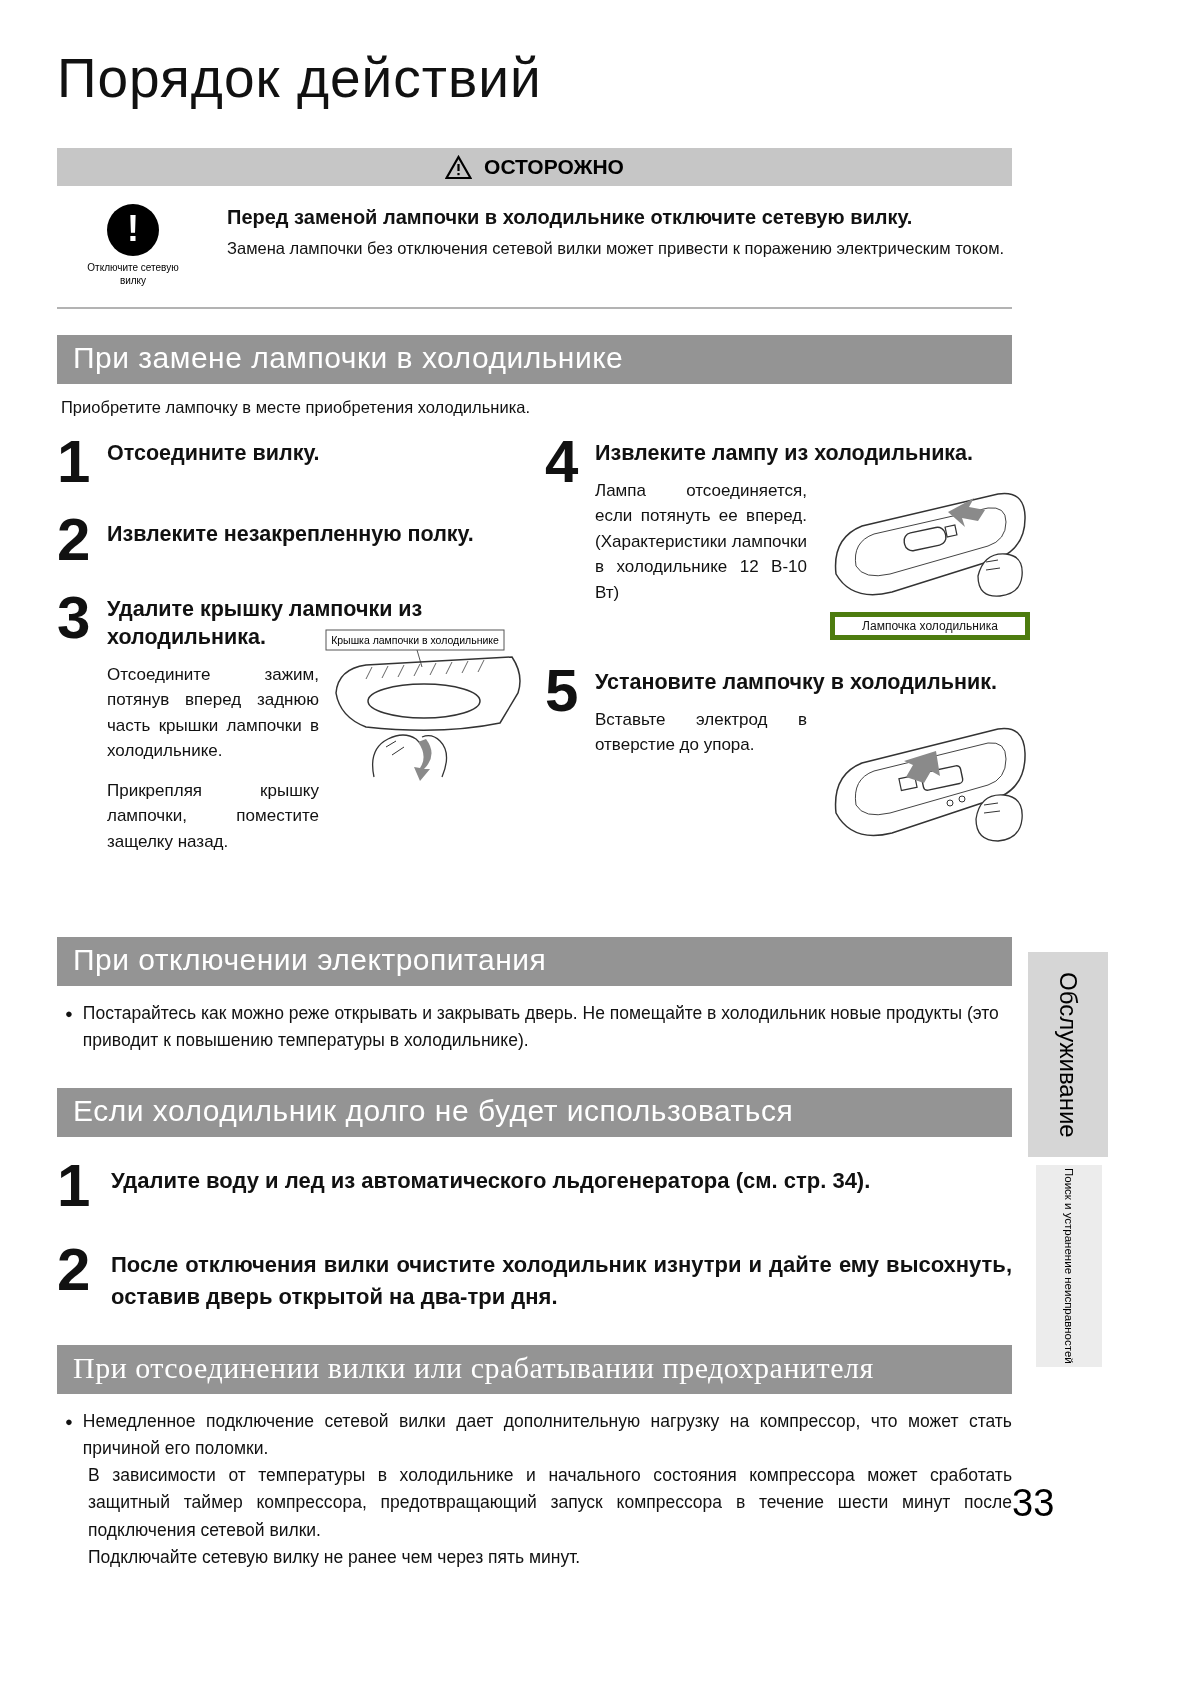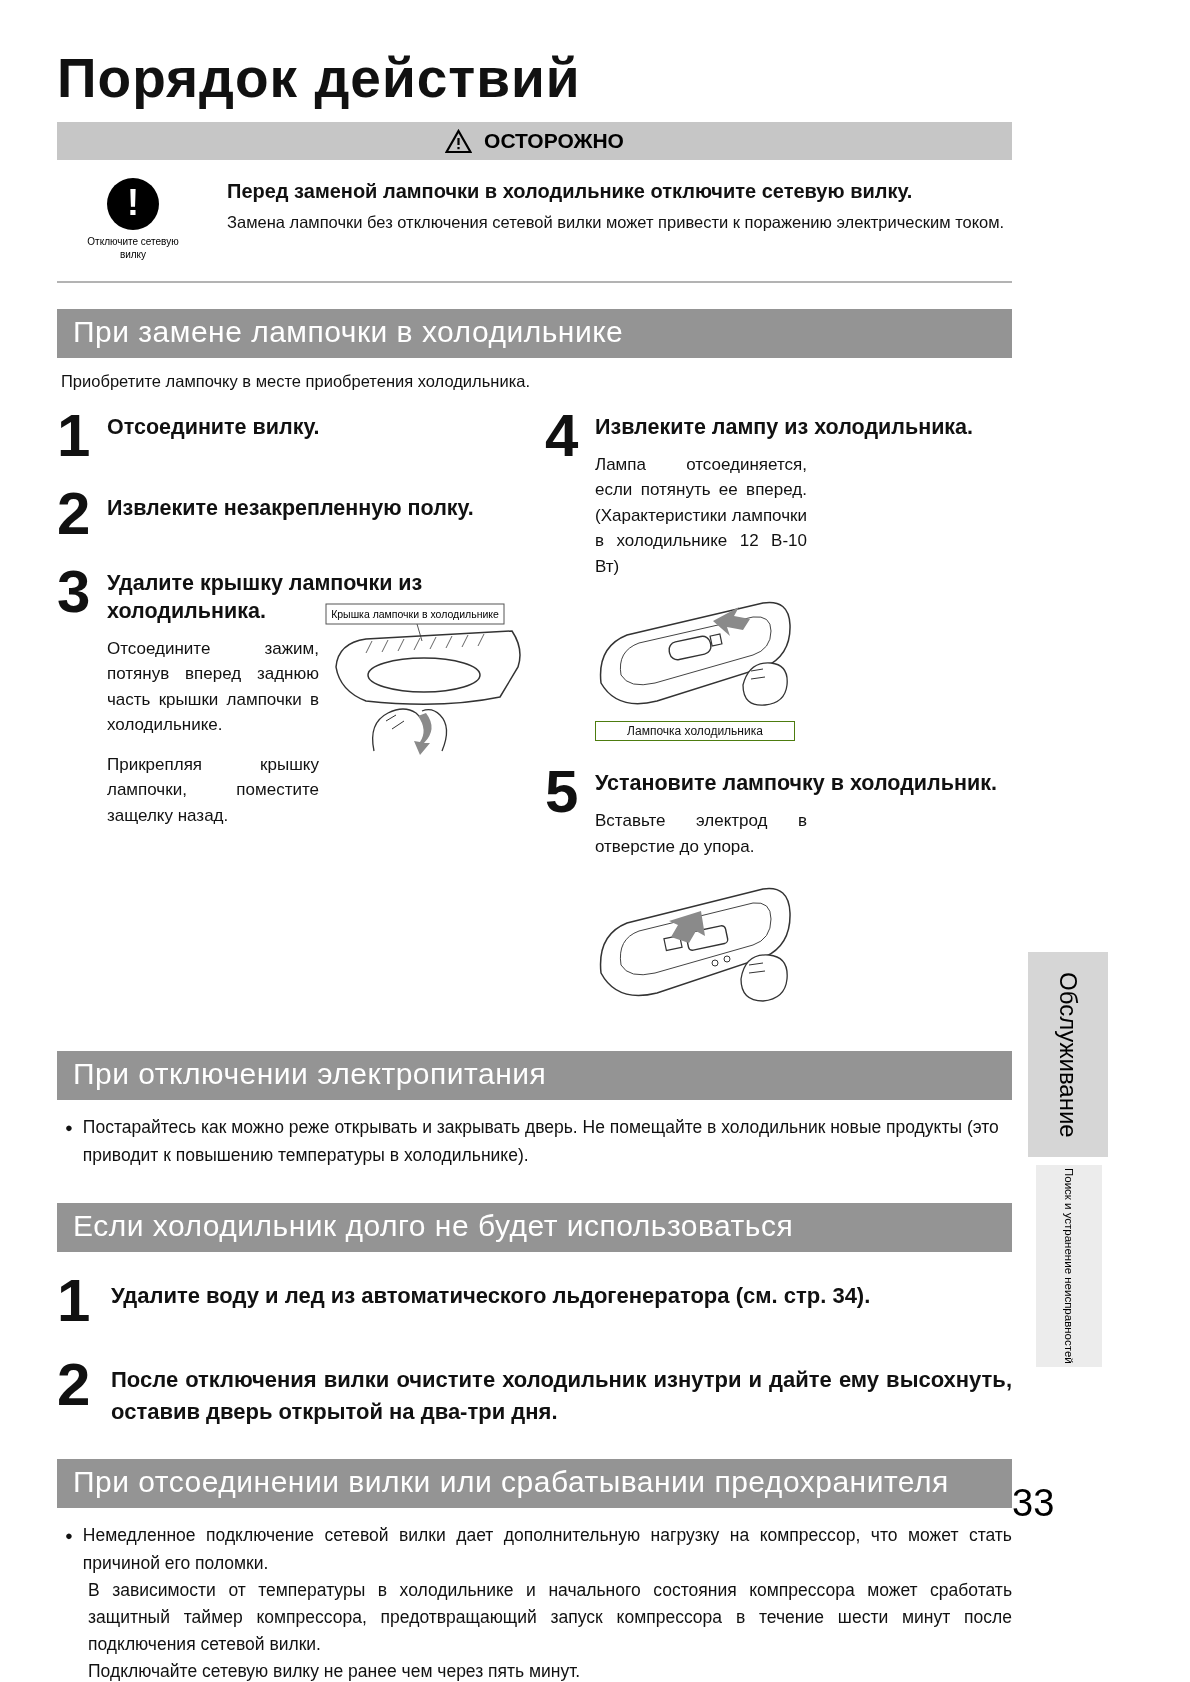--- a/index.html
+++ b/index.html
@@ -4,21 +4,21 @@
 <style>
   * { margin:0; padding:0; box-sizing:border-box; }
   html,body { background:#fff; }
   body {
     width:1190px; height:1682px;
     font-family:"Liberation Sans", sans-serif;
     color:#111; position:relative; overflow:hidden;
   }
   .content { position:absolute; left:57px; top:46px; width:955px; }
 
-  .page-title { font-size:55px; font-weight:bold; letter-spacing:1px; margin-bottom:12px; }
+  .page-title { font-size:55px; font-weight:normal; letter-spacing:1px; margin-bottom:38px; }
 
   
   .warn-wrap { border-bottom:2px solid #b3b3b3; padding-bottom:16px; margin-bottom:6px; }
   .warn-header {
     background:#c6c6c6; height:38px; display:flex; align-items:center; justify-content:center;
     gap:12px; font-size:21px; font-weight:bold; color:#000;
   }
   .warn-body { display:flex; gap:44px; padding:18px 6px 4px 26px; }
   .warn-icon-col { width:100px; flex:none; text-align:center; }
   .warn-circle {
@@ -50,25 +50,25 @@
   .step-body { flex:1; padding-top:5px; }
   .step-title { font-size:21.5px; font-weight:bold; line-height:1.3; }
   .jtext { font-size:17px; line-height:1.5; text-align:justify; }
 
   .step3-body { position:relative; min-height:312px; }
   .step3-title { width:330px; }
   .step3-p1 { width:212px; margin-top:10px; }
   .step3-p2 { width:212px; margin-top:14px; }
   .step3-fig { position:absolute; right:0; top:36px; width:205px; }
 
-  .row { display:flex; gap:8px; margin-top:10px;flex-direction:column; }
+  .row { display:flex; gap:23px; margin-top:10px; }
   .narrow { width:212px; flex:none; }
   .figure { width:200px; flex:none; }
   .fig-label {
-    border:1px solid #4d7c0f; font-size:12px; text-align:center; padding:2px 4px;
+    border:5px solid #4d7c0f; font-size:12px; text-align:center; padding:2px 4px;
     margin-top:4px; background:#fff;
   }
 
   
   .bullet-p { display:flex; font-size:17.5px; line-height:1.55; margin:4px 0 0 8px; }
   .bullet-p::before { content:"●"; font-size:13px; margin:4px 10px 0 0; flex:none; }
   .cont-p { font-size:17.5px; line-height:1.55; margin-left:31px; }
 
   
   .wide-step { display:flex; margin-bottom:30px; }
@@ -238,21 +238,21 @@
   <div class="wide-step" style="margin-top:22px;">
     <div class="step-num">1</div>
     <div class="step-title">Удалите воду и лед из автоматического льдогенератора (см. стр. 34).</div>
   </div>
 
   <div class="wide-step">
     <div class="step-num">2</div>
     <div class="step-title jtext" style="font-size:22px; font-weight:bold;">После отключения вилки очистите холодильник изнутри и дайте ему высохнуть, оставив дверь открытой на два-три дня.</div>
   </div>
 
-  <div class="sec-h" style="margin-top:32px;">При отсоединении вилки или срабатывании предохранителя</div>
+  <div class="sec-h" style="margin-top:32px;font-family:Liberation Serif, serif;">При отсоединении вилки или срабатывании предохранителя</div>
   <p class="bullet-p jtext" style="font-size:17.5px;">Немедленное подключение сетевой вилки дает дополнительную нагрузку на компрессор, что может стать причиной его поломки.</p>
   <p class="cont-p jtext" style="font-size:17.5px;">В зависимости от температуры в холодильнике и начального состояния компрессора может сработать защитный таймер компрессора, предотвращающий запуск компрессора в течение шести минут после подключения сетевой вилки.</p>
   <p class="cont-p">Подключайте сетевую вилку не ранее чем через пять минут.</p>
 
 </div>
 
 <div class="side-tab tab-service">
   <span>Обслуживание</span>
 </div>
 <div class="side-tab tab-trouble">

